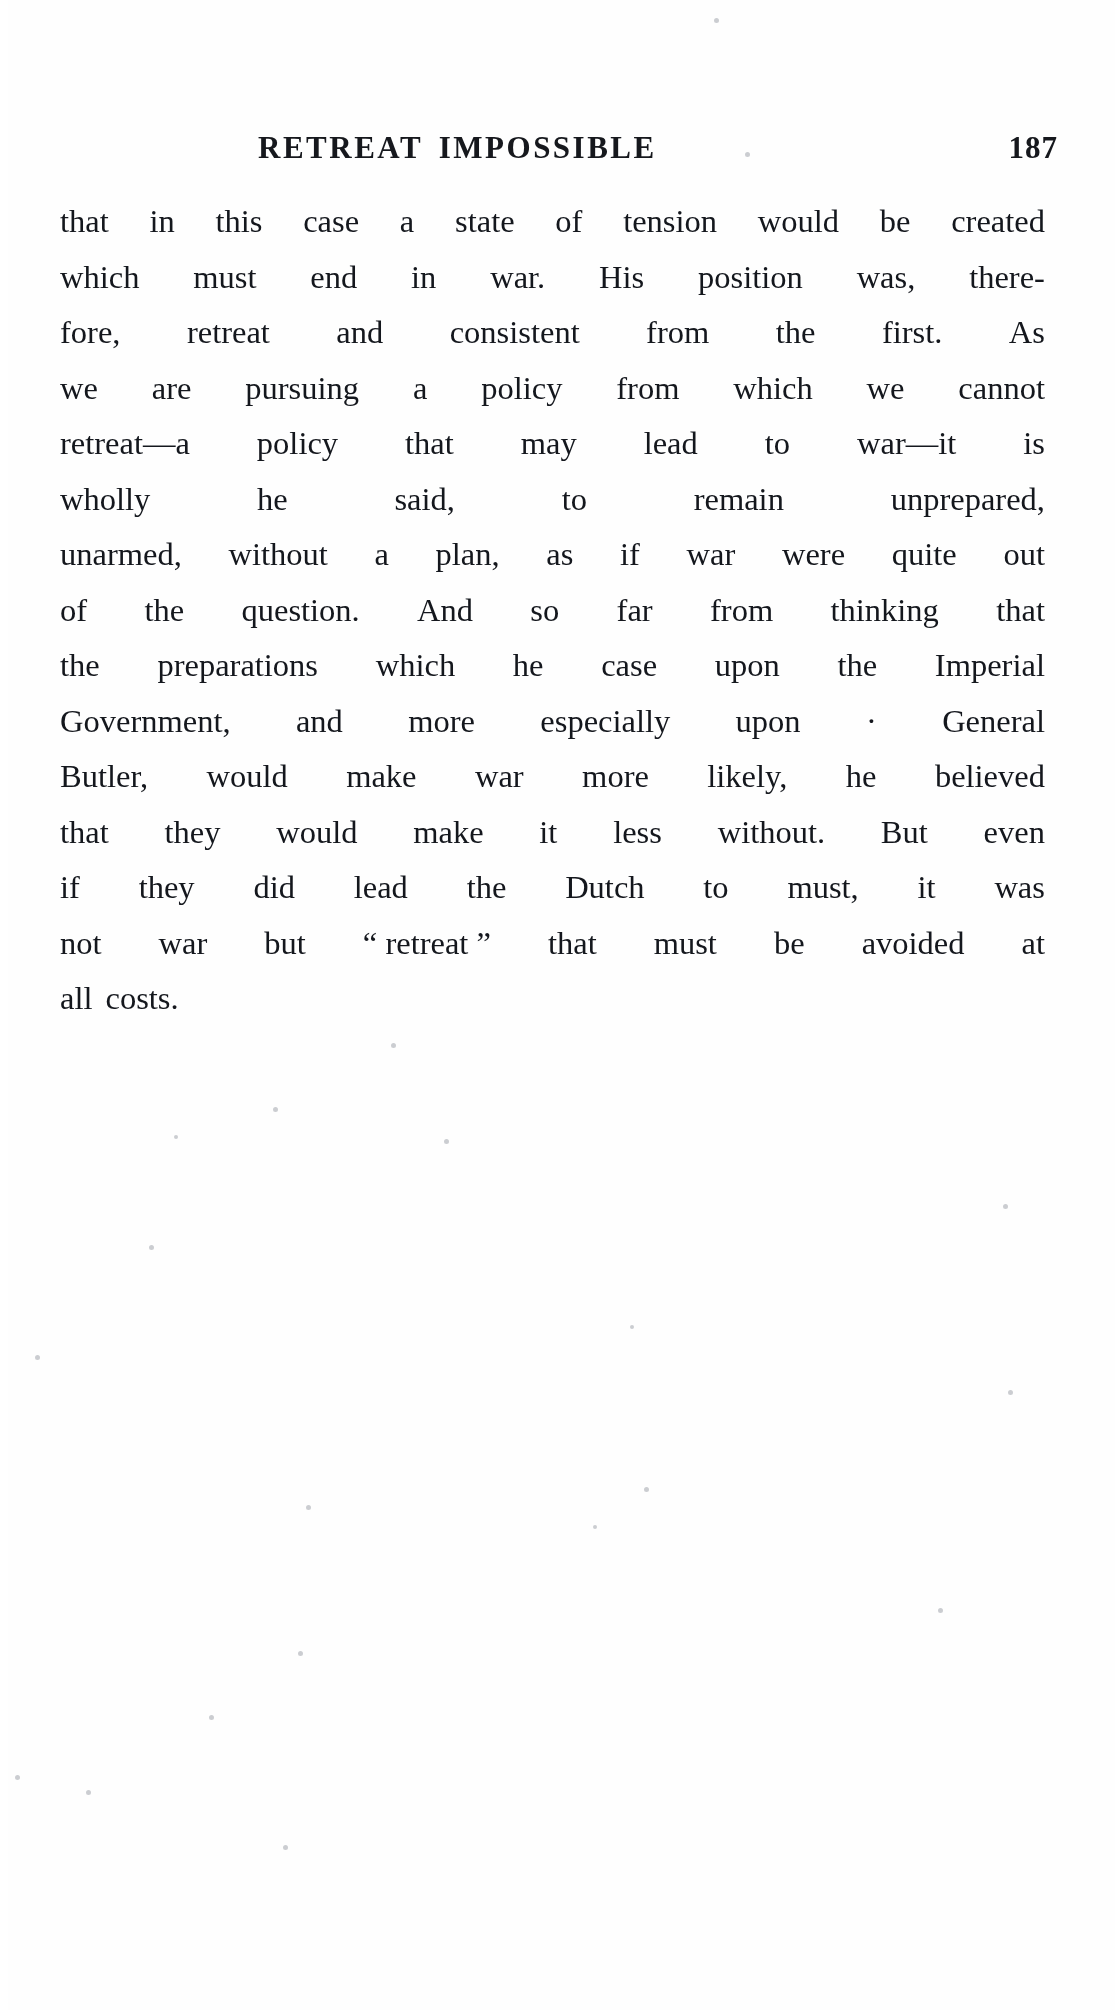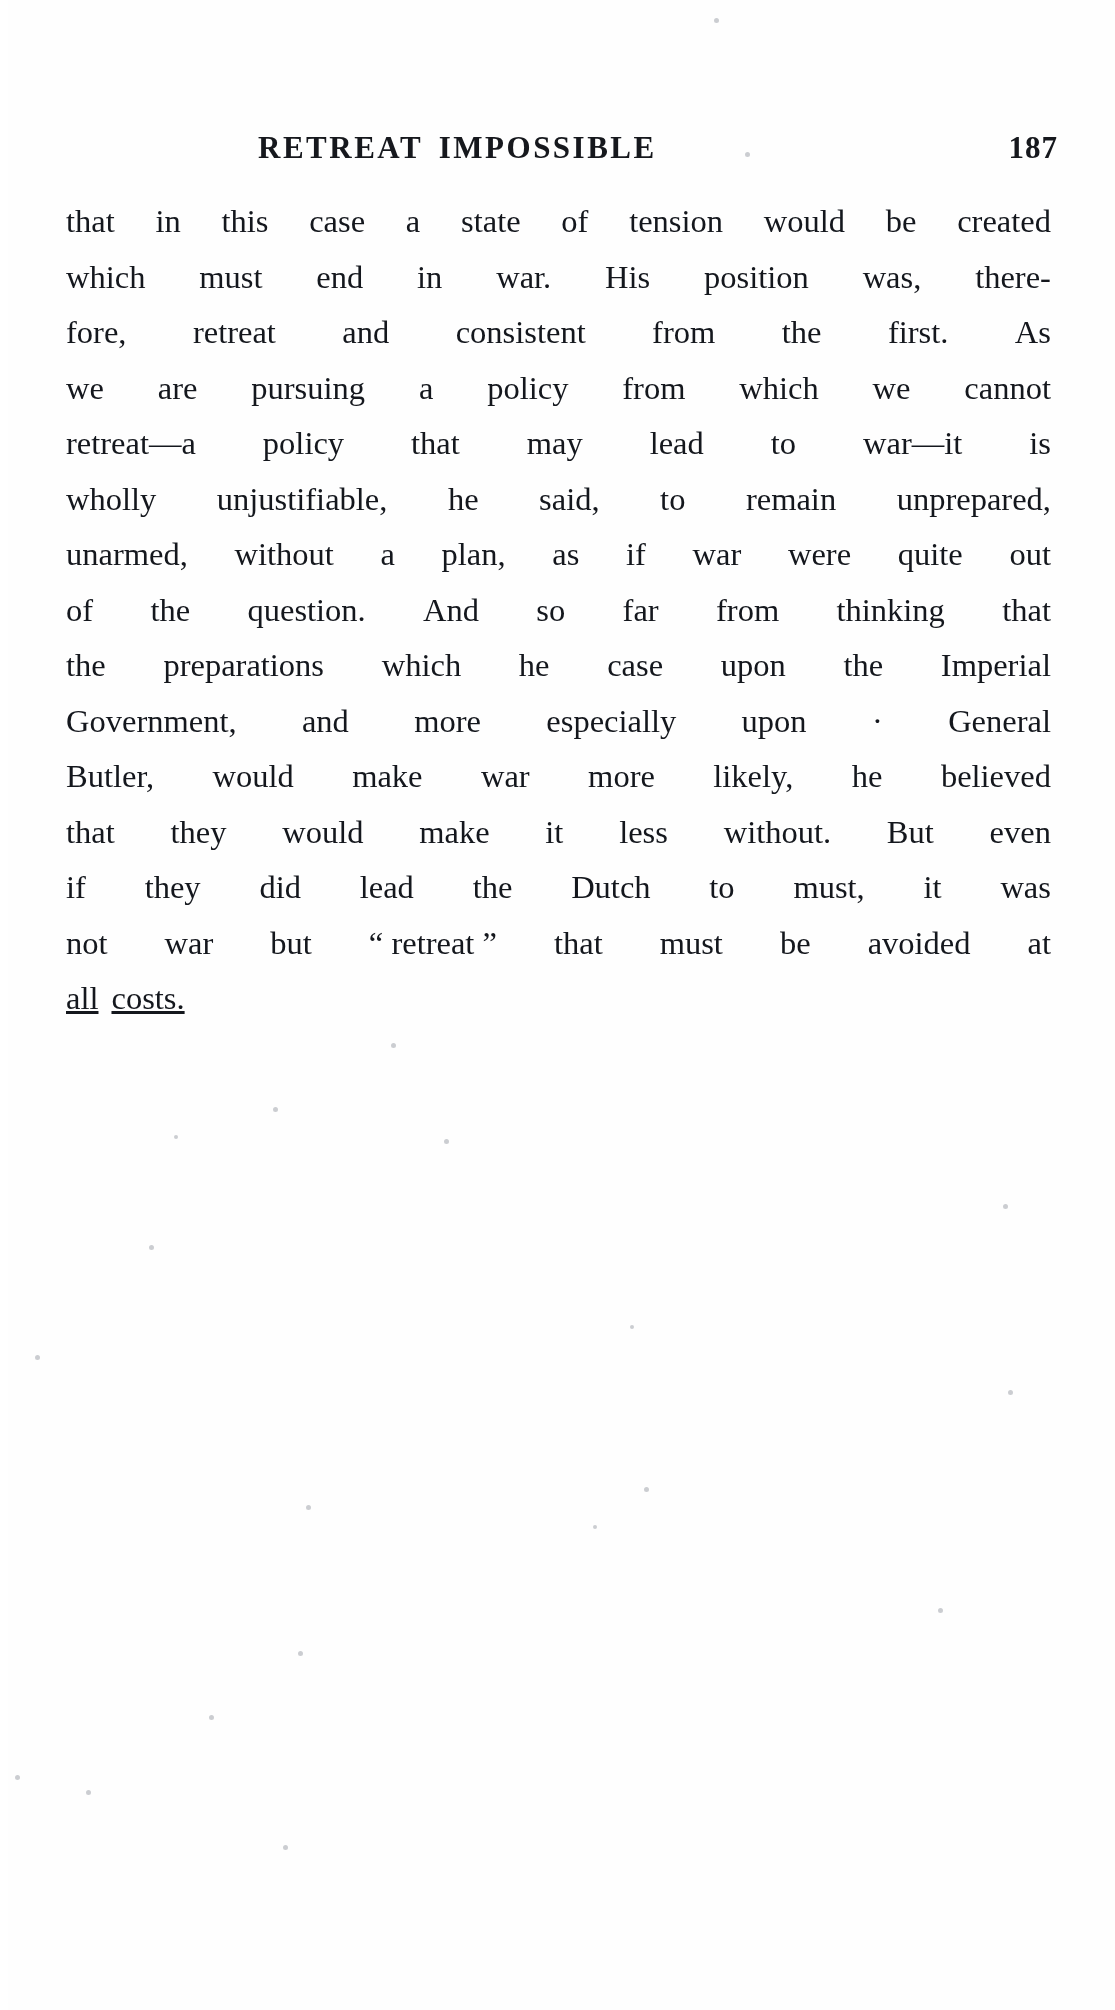--- a/index.html
+++ b/index.html
@@ -62,34 +62,32 @@
 
   .body-line {
     font-family: "Liberation Serif", serif;
     font-size: 32.5px;
     line-height: 55.5px;
     color: #14171d;
     white-space: nowrap;
     display: flex;
     justify-content: space-between;
     width: 985px;
-    margin-left: 6px;
   }
 
   
   .body-line > span {
     display: inline-block;
   }
 
   .body-line.last {
     justify-content: flex-start;
   }
   .body-line.last > span {
     margin-right: 13px;
-    text-decoration: underline;
   }
 
   
   .speck {
     position: absolute;
     background: #b9bcc2;
     border-radius: 50%;
     opacity: 0.75;
   }
 </style>
@@ -154,21 +152,20 @@
         <span>policy</span>
         <span>that</span>
         <span>may</span>
         <span>lead</span>
         <span>to</span>
         <span>war—it</span>
         <span>is</span>
       </div>
       <div class="body-line">
         <span>wholly</span>
-        <span>unjustifiable,</span>
         <span>he</span>
         <span>said,</span>
         <span>to</span>
         <span>remain</span>
         <span>unprepared,</span>
       </div>
       <div class="body-line">
         <span>unarmed,</span>
         <span>without</span>
         <span>a</span>

